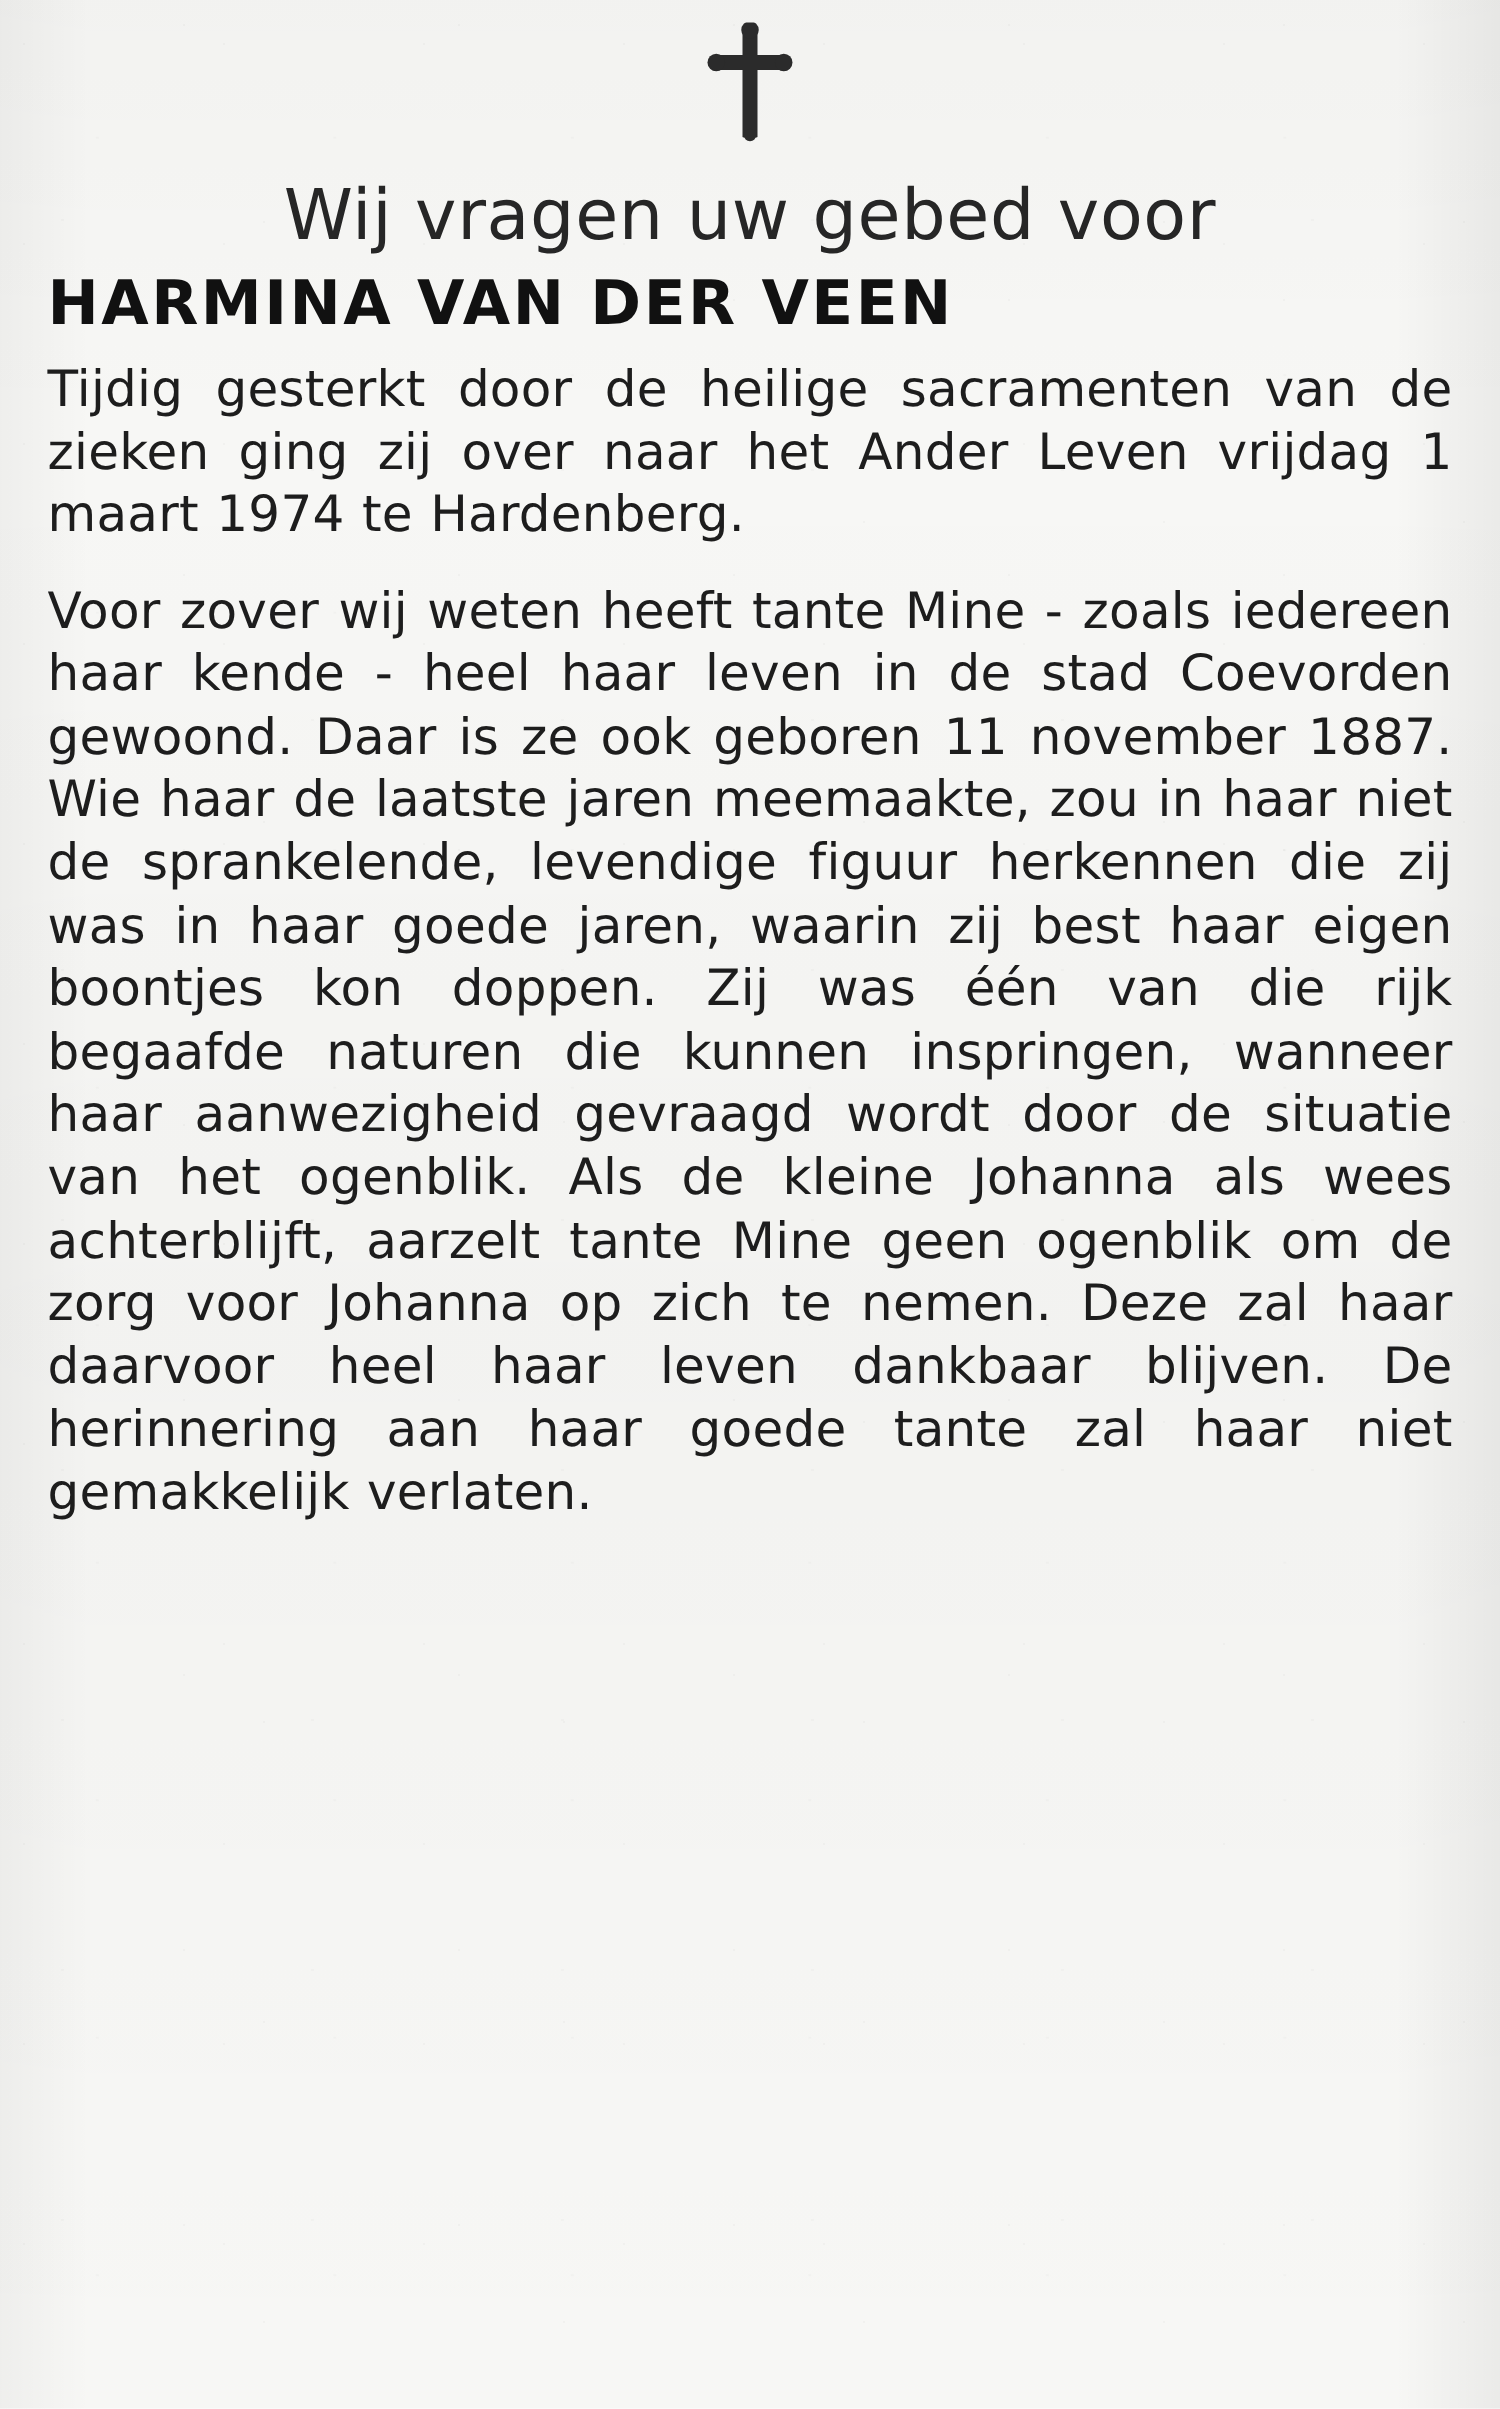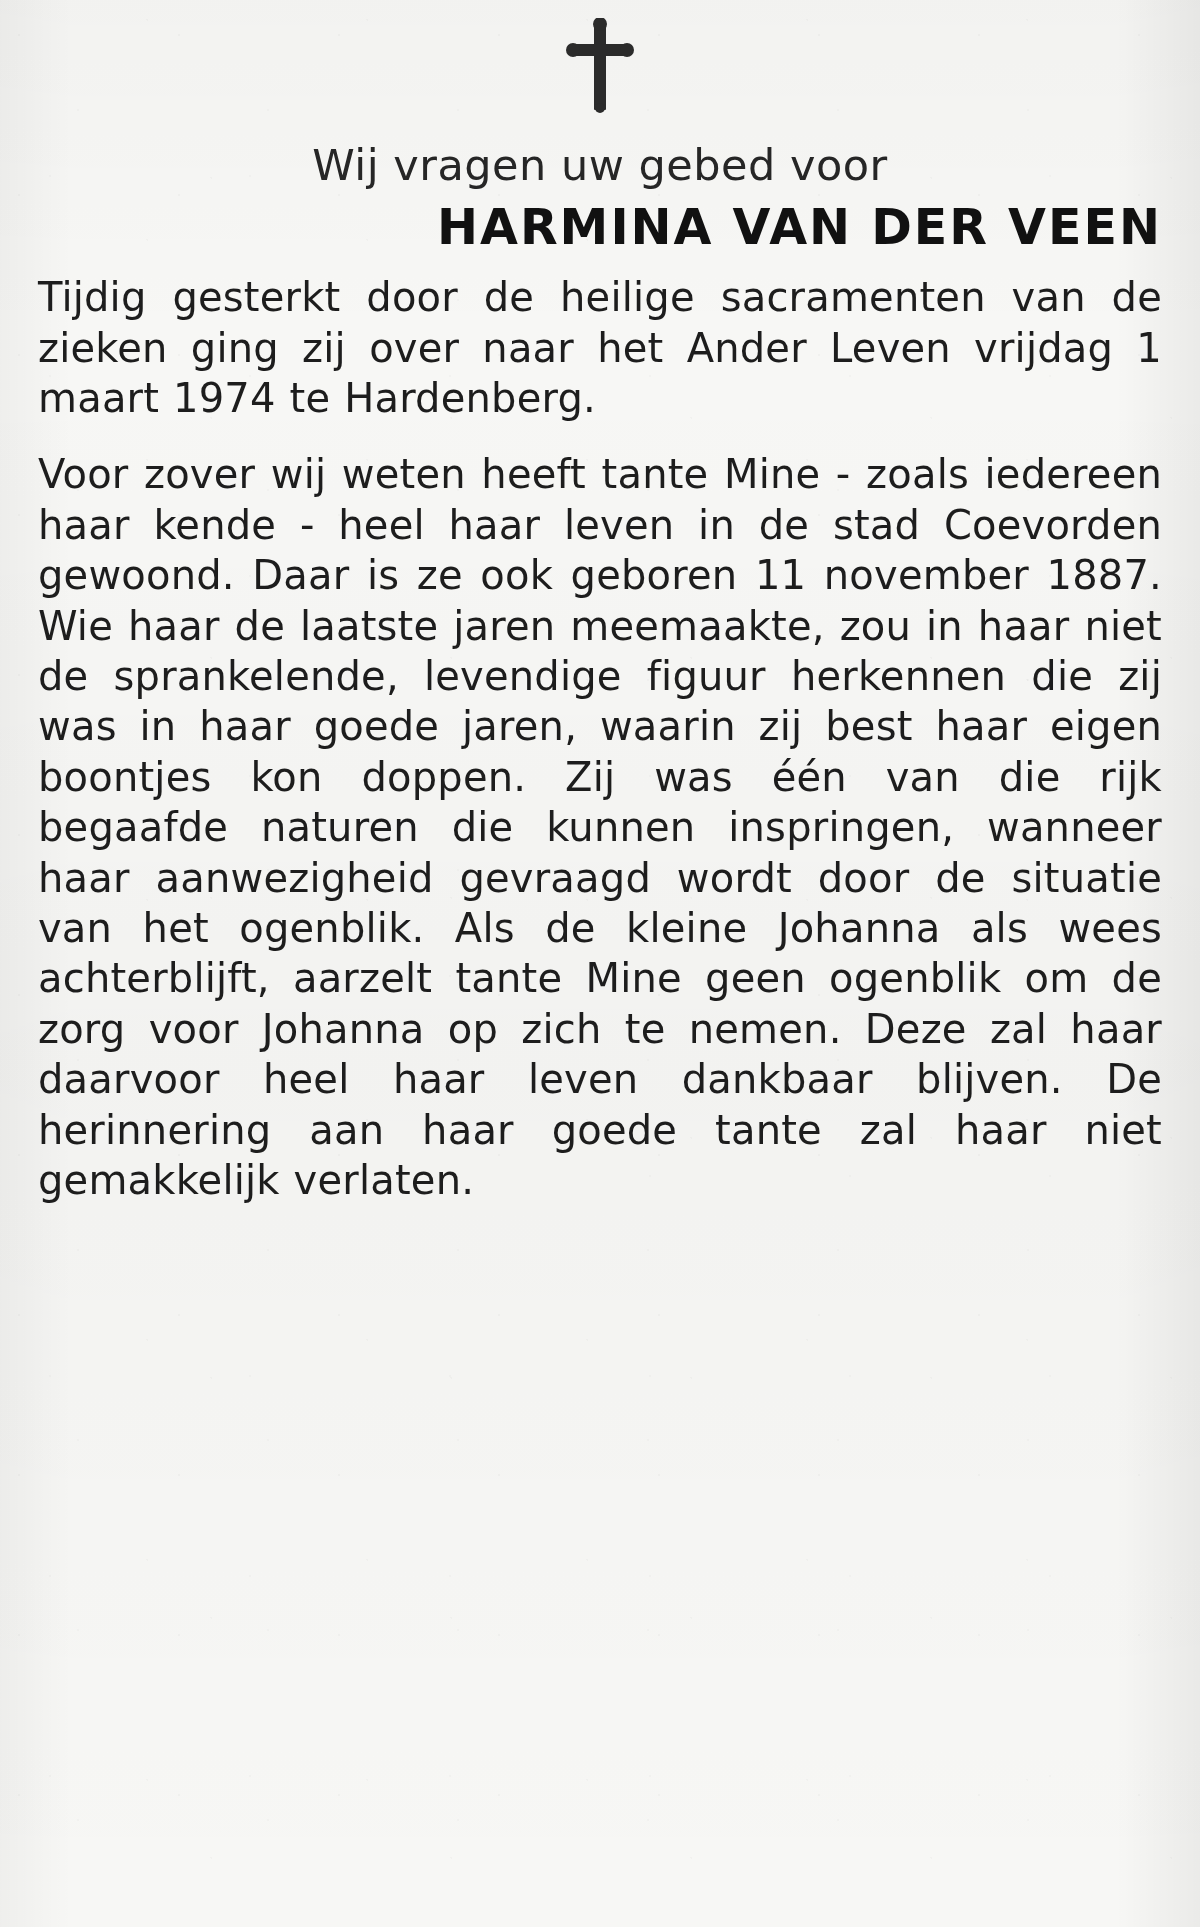--- a/index.html
+++ b/index.html
@@ -44,30 +44,30 @@
   .cross-wrap {
     display: flex;
     justify-content: center;
     padding-top: 18px;
     padding-bottom: 6px;
   }
   .cross-wrap svg { display: block; }
 
   .intro-line {
     text-align: center;
-    font-size: 43px;
+    font-size: 56px;
     line-height: 1.1;
     letter-spacing: 0.5px;
     color: #262626;
     margin: 22px 0 8px 0;
     font-weight: 400;
   }
 
   .deceased-name {
-    text-align: right;
+    text-align: left;
     font-size: 49px;
     font-weight: 700;
     letter-spacing: 2px;
     color: #111111;
     margin: 10px 0 16px 0;
     white-space: nowrap;
   }
 
   p.body-text {
     font-size: 40px;

